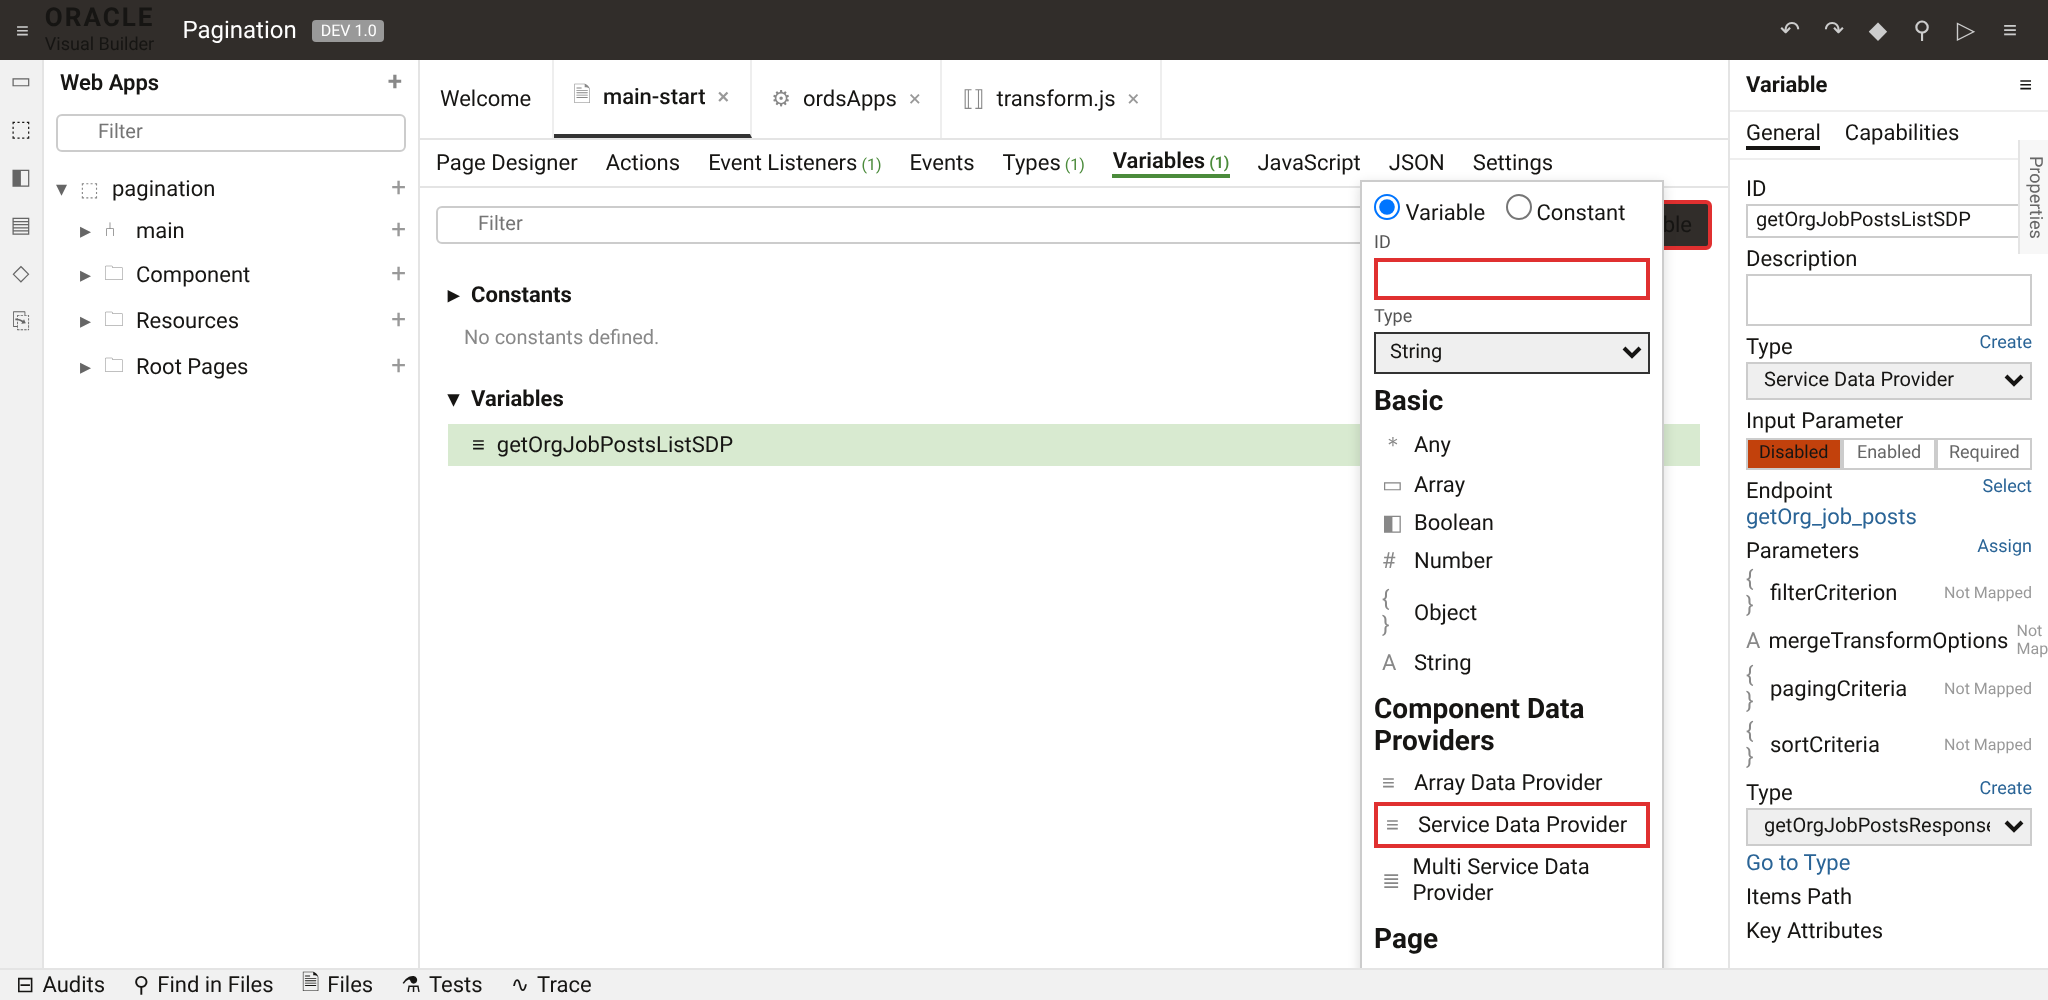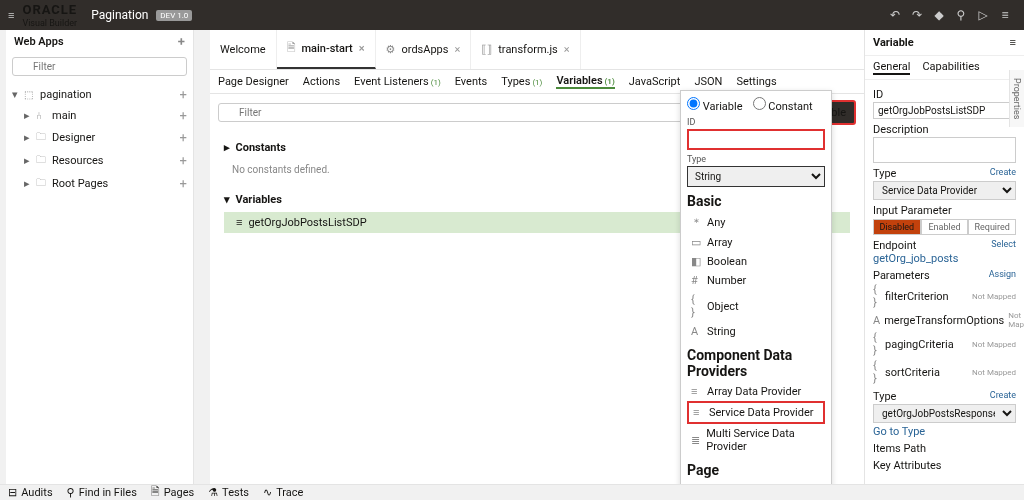--- a/index.html
+++ b/index.html
@@ -7,21 +7,21 @@
 .topbar{background:#312d2a;height:30px;display:flex;align-items:center;padding:0 8px;color:#fff}
 .topbar .logo{display:flex;align-items:center;gap:6px}
 .topbar .logo .ora{font-size:13px;font-weight:700;letter-spacing:1px}
 .topbar .logo .vb{font-size:9px;margin-top:1px}
 .topbar .appname{margin-left:14px;font-size:12px;color:#fff}
 .topbar .badge{margin-left:8px;background:#999;color:#fff;font-size:8px;padding:1px 4px;border-radius:2px}
 .topbar .spacer{flex:1}
 .topbar .ticon{width:22px;text-align:center;color:#ccc;font-size:12px}
 .leftrail{position:absolute;left:0;top:30px;bottom:16px;width:22px;background:#f1f1f1;border-right:1px solid #e4e4e4;display:flex;flex-direction:column;align-items:center;padding-top:4px;gap:10px}
 .leftrail div{width:14px;height:14px;color:#666;font-size:11px;text-align:center}
-.webapps{position:absolute;left:6px;top:30px;width:188px;bottom:16px;background:#fff;border-right:1px solid #e4e4e4;display:flex;flex-direction:column}
+.webapps{position:absolute;left:22px;top:30px;width:188px;bottom:16px;background:#fff;border-right:1px solid #e4e4e4;display:flex;flex-direction:column}
 .webapps .hdr{display:flex;align-items:center;justify-content:space-between;padding:4px 8px;font-size:11px;font-weight:600;color:#161513}
 .webapps .plus{color:#888;font-size:13px}
 .webapps .filterbox{margin:4px 6px}
 .filterinput{width:100%;border:1px solid #ccc;border-radius:3px;padding:3px 6px 3px 20px;font-size:10px;background:#fff;position:relative}
 .filterwrap{position:relative}
 .filterwrap .mag{position:absolute;left:6px;top:4px;color:#888;font-size:10px}
 .tree{padding:4px 4px;font-size:10px}
 .tree .row{display:flex;align-items:center;gap:4px;padding:3px 2px;color:#444}
 .tree .row .caret{width:8px;color:#666}
 .tree .row .ficon{width:12px;color:#888;font-size:10px}
@@ -122,21 +122,21 @@
       </div>
       <div class="row indent">
         <span class="caret">▸</span>
         <span class="ficon">⑃</span>
         <span>main</span>
         <span class="plus">+</span>
       </div>
       <div class="row indent">
         <span class="caret">▸</span>
         <span class="ficon">🗀</span>
-        <span>Designer</span>
+        <span>Component</span>
         <span class="plus">+</span>
       </div>
       <div class="row indent">
         <span class="caret">▸</span>
         <span class="ficon">🗀</span>
         <span>Resources</span>
         <span class="plus">+</span>
       </div>
       <div class="row indent">
         <span class="caret">▸</span>
@@ -338,21 +338,21 @@
     <div class="bitem">
       <span>⊟</span>
       <span>Audits</span>
     </div>
     <div class="bitem">
       <span>⚲</span>
       <span>Find in Files</span>
     </div>
     <div class="bitem">
       <span>🗎</span>
-      <span>Pages</span>
+      <span>Files</span>
     </div>
     <div class="bitem">
       <span>⚗</span>
       <span>Tests</span>
     </div>
     <div class="bitem">
       <span>∿</span>
       <span>Trace</span>
     </div>
   </div>

